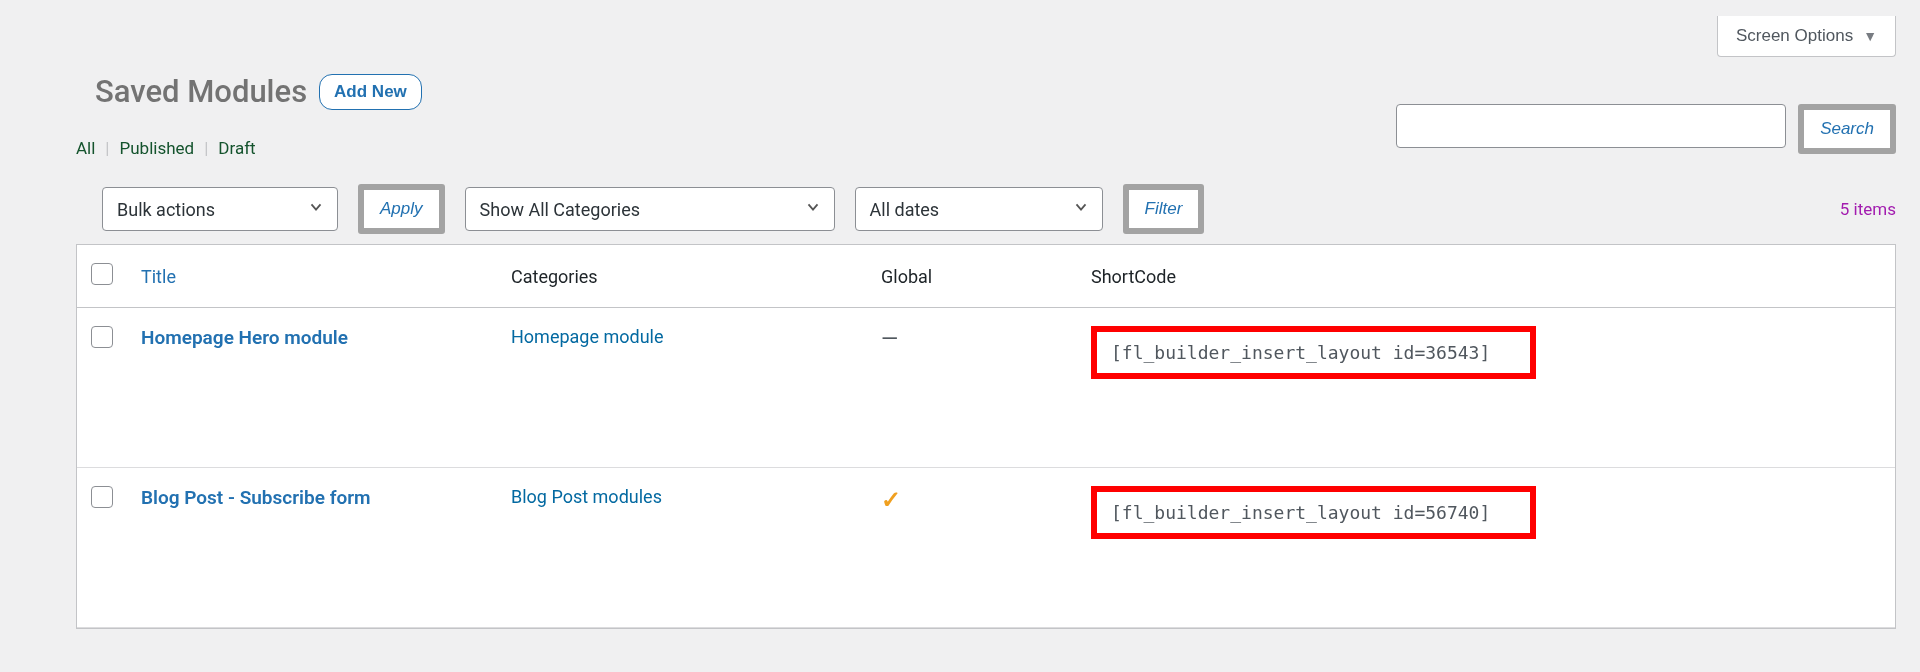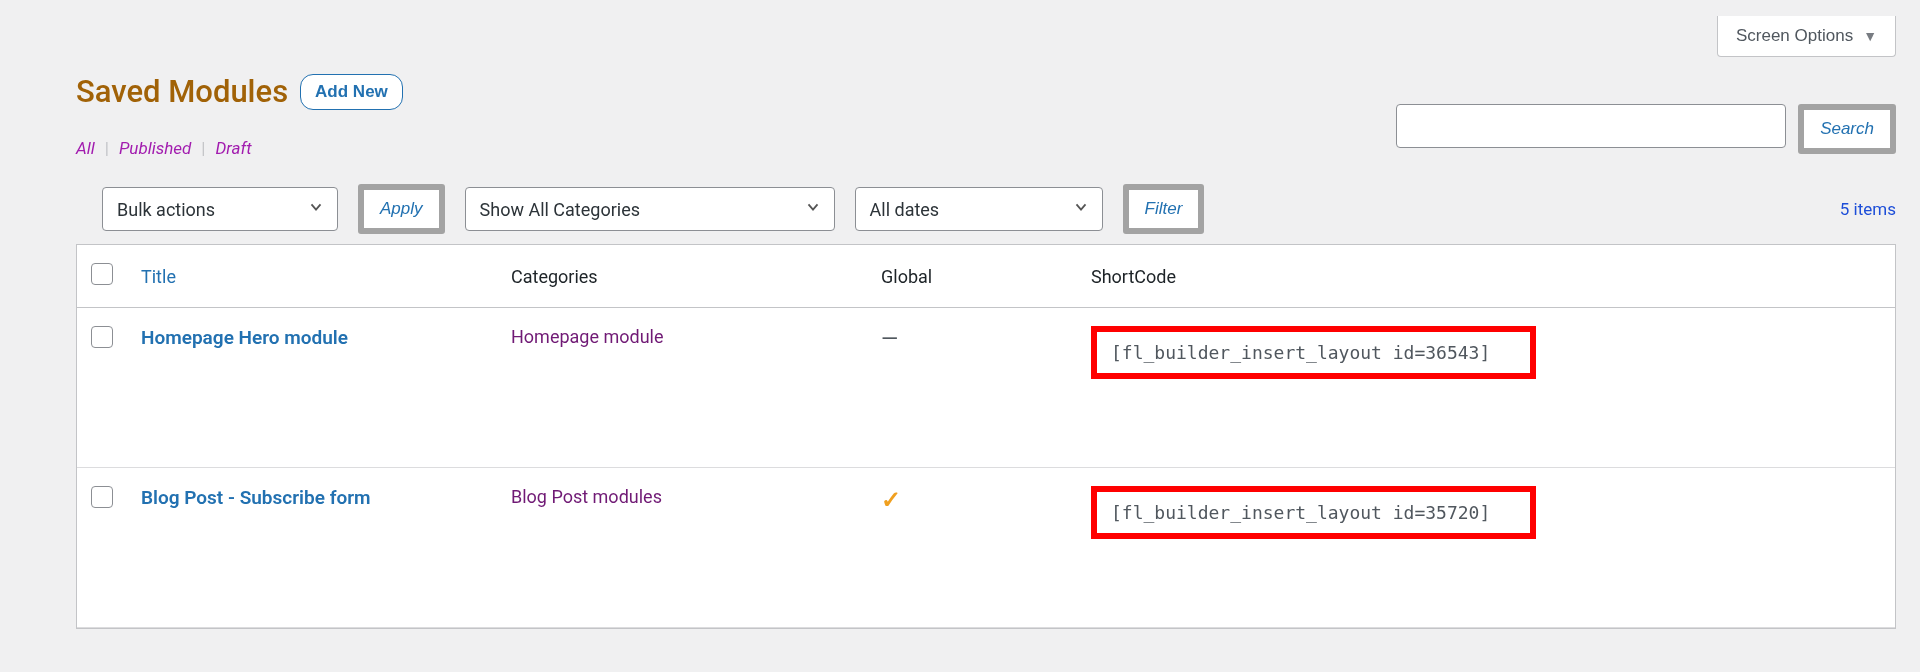--- a/index.html
+++ b/index.html
@@ -39,44 +39,44 @@
   }
   .page-heading {
     display: flex;
     align-items: center;
     gap: 12px;
     margin-top: 16px;
   }
   .page-heading h1 {
     font-size: 31px;
     font-weight: 500;
-    color: #a16207;
+    color: #737373;
+    margin-left: 19px;
   }
   .add-new-btn {
     background: #fff;
     border: 1px solid #2271b1;
     color: #2271b1;
     border-radius: 13px;
     padding: 7px 14px;
     font-size: 17px;
     font-weight: 600;
     cursor: pointer;
   }
   .subsubsub {
     display: flex;
     gap: 0;
     margin: 28px 0 0 0;
     font-size: 17px;
     color: #646970;
   }
   .subsubsub a {
-    color: #a21caf;
+    color: #14532d;
     text-decoration: none;
     cursor: pointer;
-    font-style: italic;
   }
   .subsubsub .sep {
     margin: 0 10px;
     color: #c3c4c7;
   }
   .search-row {
     display: flex;
     justify-content: flex-end;
     gap: 12px;
     margin-top: -54px;
@@ -124,21 +124,21 @@
   .select-wrap .chev {
     position: absolute;
     right: 12px;
     pointer-events: none;
   }
   .select-bulk { width: 236px; }
   .select-dates { width: 248px; }
   .select-cats { width: 370px; }
   .items-count {
     margin-left: auto;
-    color: #1d4ed8;
+    color: #a21caf;
     font-size: 17px;
   }
   table.wp-list {
     width: 100%;
     background: #fff;
     border: 1px solid #c3c4c7;
     border-spacing: 0;
     margin-top: 10px;
   }
   table.wp-list thead th {
@@ -168,21 +168,21 @@
   .row-title {
     color: #2271b1;
     font-weight: 600;
     text-decoration: none;
     cursor: pointer;
     font-size: 19px;
     display: inline-block;
     max-width: 330px;
   }
   .cat-link {
-    color: #701a75;
+    color: #0369a1;
     text-decoration: none;
     cursor: pointer;
   }
   .dash {
     color: #50575e;
     font-size: 22px;
   }
   .global-check {
     color: #f0a020;
     font-size: 24px;
@@ -288,17 +288,17 @@
           <td><a class="row-title">Homepage Hero module</a></td>
           <td><a class="cat-link">Homepage module</a></td>
           <td><span class="dash">—</span></td>
           <td><span class="shortcode-box">[fl_builder_insert_layout id=36543]</span></td>
         </tr>
         <tr>
           <td class="col-cb"><input type="checkbox" style=""></td>
           <td><a class="row-title">Blog Post - Subscribe form</a></td>
           <td><a class="cat-link">Blog Post modules</a></td>
           <td><span class="global-check">✓</span></td>
-          <td><span class="shortcode-box">[fl_builder_insert_layout id=35720]</span></td>
+          <td><span class="shortcode-box">[fl_builder_insert_layout id=56740]</span></td>
         </tr>
       </tbody>
   </table>
 </div>
 
 </body></html>

